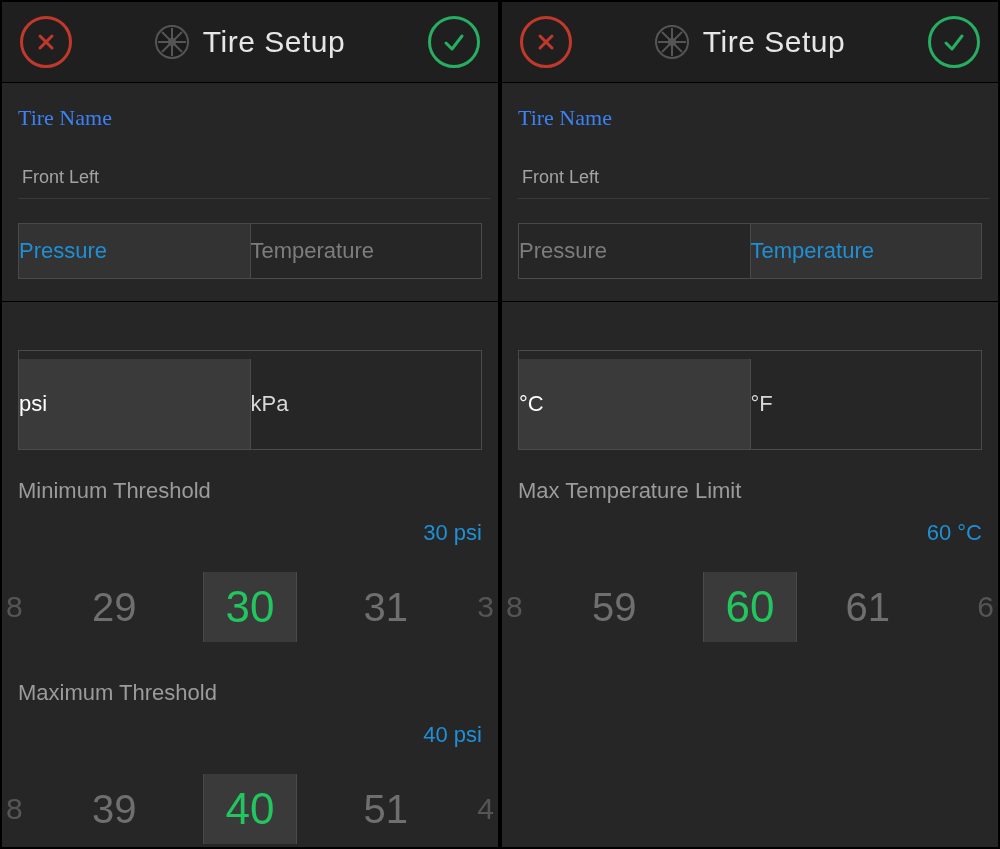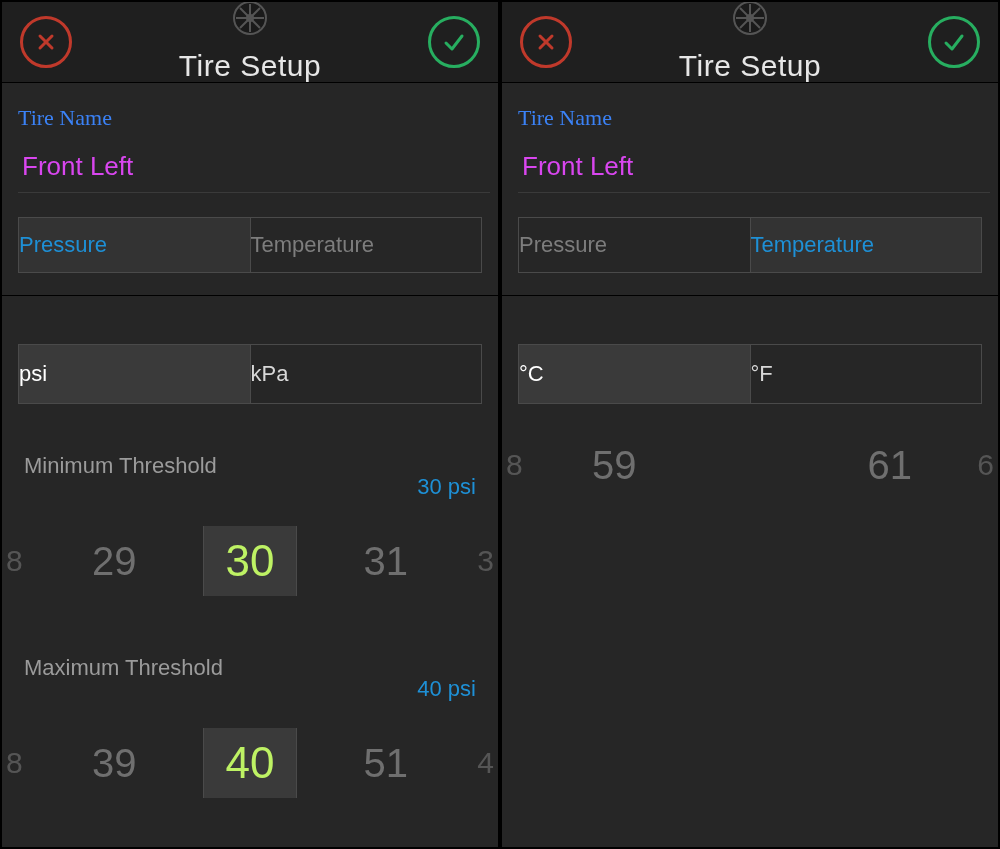--- a/index.html
+++ b/index.html
@@ -1,53 +1,53 @@
 <!DOCTYPE html>
 <html><head>
 <meta charset="utf-8">
 <style>
   html,body{margin:0;padding:0;background:#000;font-family:"Helvetica Neue",Helvetica,Arial,sans-serif;font-weight:200;}
   .stage{width:1000px;height:849px;display:flex;background:#000;}
   .panel{flex:1;background:#262626;position:relative;overflow:hidden;border:2px solid #000;box-sizing:border-box;}
 
   
   .header{height:80px;background:#1f1f1f;display:flex;align-items:center;justify-content:center;position:relative;border-bottom:1px solid #000;}
-  .title{color:#e6e6e6;font-size:30px;font-weight:300;display:flex;align-items:center;gap:14px;flex-direction:column;}
+  .title{color:#e6e6e6;font-size:30px;font-weight:300;display:flex;gap:14px;}
   .title-text{letter-spacing:.5px;}
   .hdr-btn{position:absolute;top:50%;transform:translateY(-50%);width:46px;height:46px;border-radius:50%;display:flex;align-items:center;justify-content:center;cursor:pointer;}
   .hdr-left{left:18px;border:3px solid #c0392b;}
   .hdr-right{right:18px;border:3px solid #27ae60;}
   .hdr-btn svg{display:block;}
   .tire-icon{width:34px;height:34px;}
 
   
   .name-block{padding:22px 16px 6px;}
   .label{color:#3b82f6;font-size:22px;font-weight:300;font-family:Liberation Serif, serif;}
-  .name-input{margin-top:14px;border:none;border-bottom:1px solid #3a3a3a;background:transparent;color:#d946ef;font-size:26px;font-weight:300;padding:6px 4px 10px;width:100%;outline:none;font-family:inherit;}
+  .name-input{margin-top:30px;border:none;border-bottom:1px solid #3a3a3a;background:transparent;color:#a3a3a3;font-size:18px;font-weight:300;padding:6px 4px 10px;width:100%;outline:none;font-family:inherit;}
 
   
   .seg{display:flex;margin:18px 16px 0;border:1px solid #4a4a4a;}
   .seg .opt{flex:1;text-align:left;padding:14px 0;font-size:22px;color:#7d7d7d;font-weight:300;border-right:1px solid #4a4a4a;cursor:pointer;}
   .seg .opt:last-child{border-right:none;}
   .seg .opt.active{background:#333;color:#1e90d6;}
   .seg.narrow{margin:0 16px;}
-  .seg.narrow .opt{padding:16px 0;font-size:22px;color:#d8d8d8;}
+  .seg.narrow .opt{padding:32px 0;font-size:22px;color:#d8d8d8;margin-top:8px;}
   .seg.narrow .opt.active{background:#3a3a3a;color:#fff;}
 
   .divider{height:1px;background:#000;margin-top:22px;}
   .section-spacer{height:48px;}
 
-  .thresh{padding:0 22px;margin-top:28px;display:flex;justify-content:space-between;align-items:center;}
+  .thresh{padding:0 16px;margin-top:28px;display:flex;justify-content:space-between;align-items:flex-start;}
   .thresh .t-label{color:#9b9b9b;font-size:22px;font-weight:300;}
   .thresh .t-value{color:#1e90d6;font-size:22px;font-weight:300;margin-top:42px;}
 
   .picker{position:relative;height:90px;margin:16px 0 0;display:flex;align-items:center;justify-content:center;overflow:hidden;}
   .picker .tick{position:absolute;color:#6f6f6f;font-size:40px;font-weight:300;}
   .picker .tick.edge{font-size:30px;color:#555;}
-  .picker .center{position:relative;z-index:2;background:#3a3a3a;padding:10px 22px;font-size:44px;color:#bef264;font-weight:300;border-left:1px solid #4a4a4a;border-right:1px solid #4a4a4a;}
+  .picker .center{position:relative;z-index:2;background:#3a3a3a;padding:10px 22px;font-size:44px;color:#22c55e;font-weight:300;border-left:1px solid #4a4a4a;border-right:1px solid #4a4a4a;}
 </style>
 </head>
 <body>
 
 <svg width="0" height="0" style="position:absolute">
   <defs>
     <g id="wheel">
       <circle cx="17" cy="17" r="16" fill="#1a1a1a" stroke="#555" stroke-width="2"></circle>
       <circle cx="17" cy="17" r="4" fill="#555"></circle>
       <g stroke="#555" stroke-width="2">
@@ -163,21 +163,26 @@
     </div>
 
     <div class="divider"></div>
     <div class="section-spacer"></div>
 
     <div class="seg narrow">
       <div class="opt active">°C</div>
       <div class="opt">°F</div>
     </div>
 
+    <div class="thresh">
+      <div class="t-label">Max Temperature Limit</div>
+      <div class="t-value">60 °C</div>
+    </div>
     <div class="picker">
       <span class="tick edge" style="left:4px">8</span>
       <span class="tick" style="left:90px">59</span>
-      <span class="tick" style="right:86px">61</span>
+      <span class="center">60</span>
+      <span class="tick" style="right:108px">61</span>
       <span class="tick edge" style="right:4px">6</span>
     </div>
   </div>
 
 </div>
 
 </body></html>

